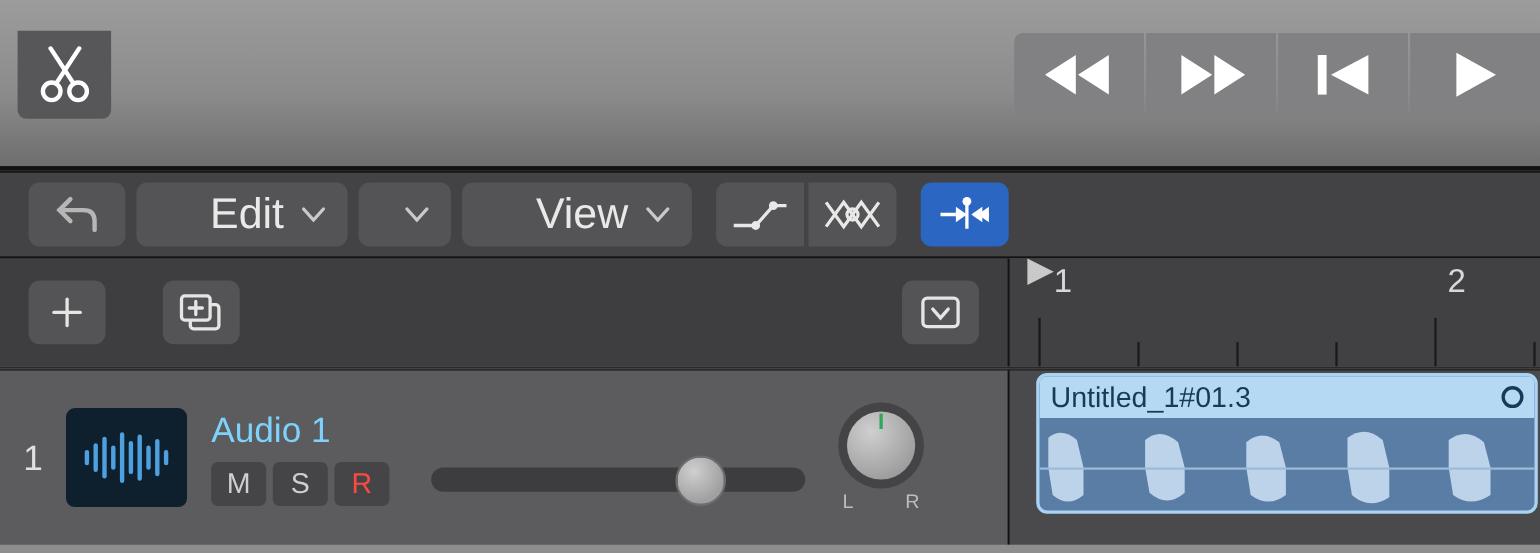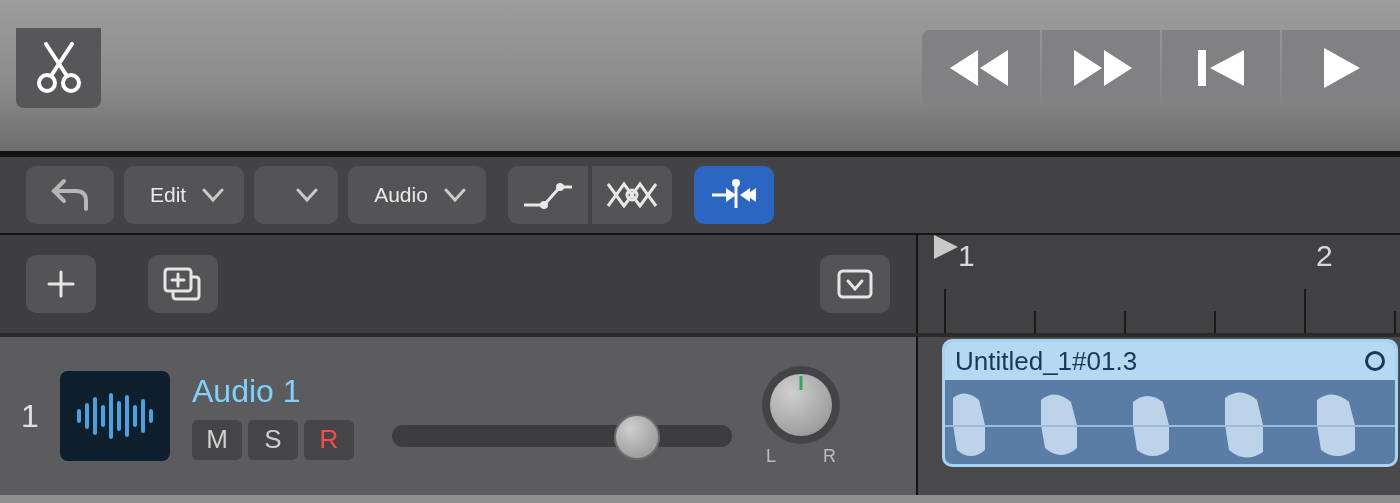--- a/index.html
+++ b/index.html
@@ -45,21 +45,21 @@
   position:relative;
 }
 .eb-btn{
   height:58px; background:#545456;
   border-radius:10px;
   display:flex; align-items:center; justify-content:center;
   margin-left:10px;
 }
 .eb-back{ width:88px; margin-left:26px; }
 .eb-menu{ padding:0 20px 0 26px; }
-.eb-menu span{ color:#e9e9e9; font-size:21px; font-weight:400; }
+.eb-menu span{ color:#e9e9e9; font-size:39px; font-weight:400;margin-left:41px; }
 .eb-menu .chev{ margin-left:16px; }
 .eb-toggle{ width:80px; padding:0; margin-left:4px; }
 .eb-group{ display:flex; margin-left:22px; }
 .eb-group .eb-toggle:first-child{ border-radius:10px 0 0 10px; margin-left:0;}
 .eb-group .eb-toggle:last-child{ border-radius:0 10px 10px 0; }
 .eb-toggle.active{ background:#2a66c2; }
 
 
 .row2{
   width:100%; height:100px;
@@ -243,21 +243,21 @@
       </svg>
   </div>
 
   <div class="eb-btn eb-menu">
     <svg class="chev" width="22" height="14" viewBox="0 0 22 14">
         <path d="M2 2 L11 12 L20 2" stroke="#c9c9c9" stroke-width="3" fill="none" stroke-linecap="round"></path>
       </svg>
   </div>
 
   <div class="eb-btn eb-menu">
-    <span>Audio</span>
+    <span>View</span>
     <svg class="chev" width="22" height="14" viewBox="0 0 22 14">
         <path d="M2 2 L11 12 L20 2" stroke="#c9c9c9" stroke-width="3" fill="none" stroke-linecap="round"></path>
       </svg>
   </div>
 
   <div class="eb-group">
     <div class="eb-btn eb-toggle">
       <svg width="56" height="32" viewBox="0 0 56 32" fill="none">
         <path d="M4 26 L24 26 L40 8 L52 8" stroke="#e8e8e8" stroke-width="3"></path>
         <circle cx="24" cy="26" r="4" fill="#e8e8e8"></circle>

